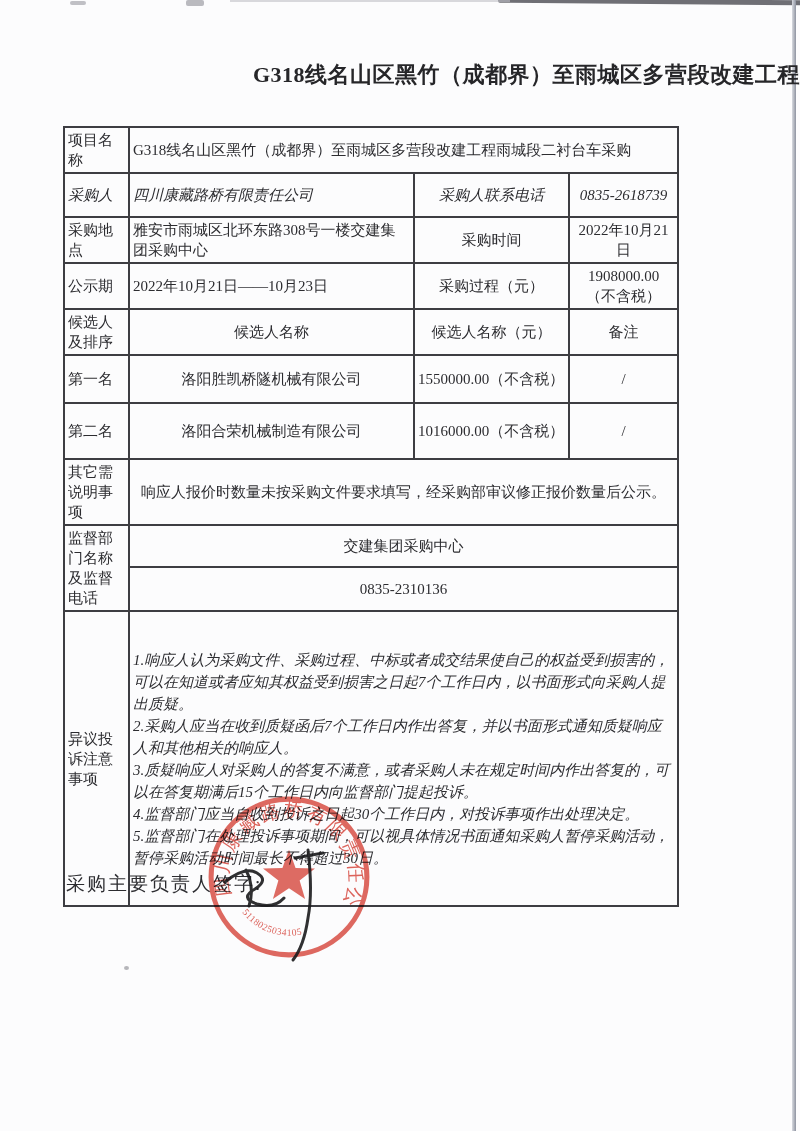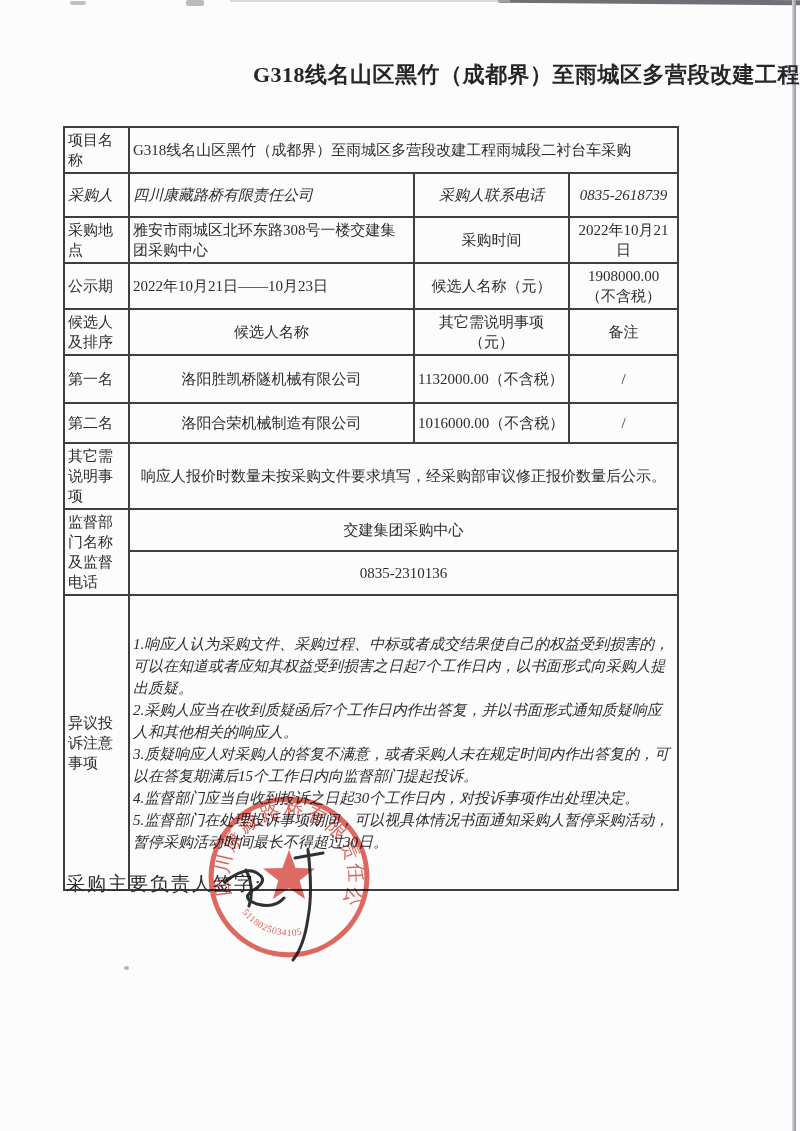--- a/index.html
+++ b/index.html
@@ -52,21 +52,21 @@
   td.lab { text-align: left; padding-left: 4px; word-break: break-all; }
   td.val { text-align: left; padding-left: 6px; word-break: break-all; }
   td.mid { text-align: center; }
   td.pre { white-space: pre-line; }
   .r1 td { height: 43px; }
   .r2 td { height: 44px; font-style: italic; }
   .r3 td { height: 45px; }
   .r4 td { height: 44px; }
   .r5 td { height: 44px; }
   .r6 td { height: 48px; }
-  .r7 td { height: 40px; border-radius: 11px; }
+  .r7 td { height: 56px; border-radius: 11px; }
   .r8 td { height: 44px; }
   .r9a td { height: 38px; }
   .r9b td { height: 40px; }
   .r10 td { height: 295px; }
   td.objection-cell { padding: 8px 6px; vertical-align: middle; }
   td.objection-cell p { line-height: 22px; text-align: left; word-break: break-all; font-style: italic; }
 
   .sig-label {
     position: absolute; left: 66px; top: 871px;
     font-size: 19px; letter-spacing: 2px; color: #2c2c30;
@@ -115,34 +115,34 @@
       </tr>
       <tr class="r3">
         <td class="lab">采购地点</td>
         <td class="val">雅安市雨城区北环东路308号一楼交建集团采购中心</td>
         <td class="mid">采购时间</td>
         <td class="mid">2022年10月21日</td>
       </tr>
       <tr class="r4">
         <td class="lab">公示期</td>
         <td class="val">2022年10月21日——10月23日</td>
-        <td class="mid">候选人名称（元）</td>
+        <td class="mid">采购过程（元）</td>
         <td class="mid pre">1908000.00
 （不含税）</td>
       </tr>
       <tr class="r5">
         <td class="lab">候选人及排序</td>
         <td class="mid">候选人名称</td>
-        <td class="mid">其它需说明事项（元）</td>
+        <td class="mid">候选人名称（元）</td>
         <td class="mid">备注</td>
       </tr>
       <tr class="r6">
         <td class="lab">第一名</td>
         <td class="mid">洛阳胜凯桥隧机械有限公司</td>
-        <td class="val">1132000.00（不含税）</td>
+        <td class="val">1550000.00（不含税）</td>
         <td class="mid">/</td>
       </tr>
       <tr class="r7">
         <td class="lab">第二名</td>
         <td class="mid">洛阳合荣机械制造有限公司</td>
         <td class="val">1016000.00（不含税）</td>
         <td class="mid">/</td>
       </tr>
       <tr class="r8">
         <td class="lab">其它需说明事项</td>

